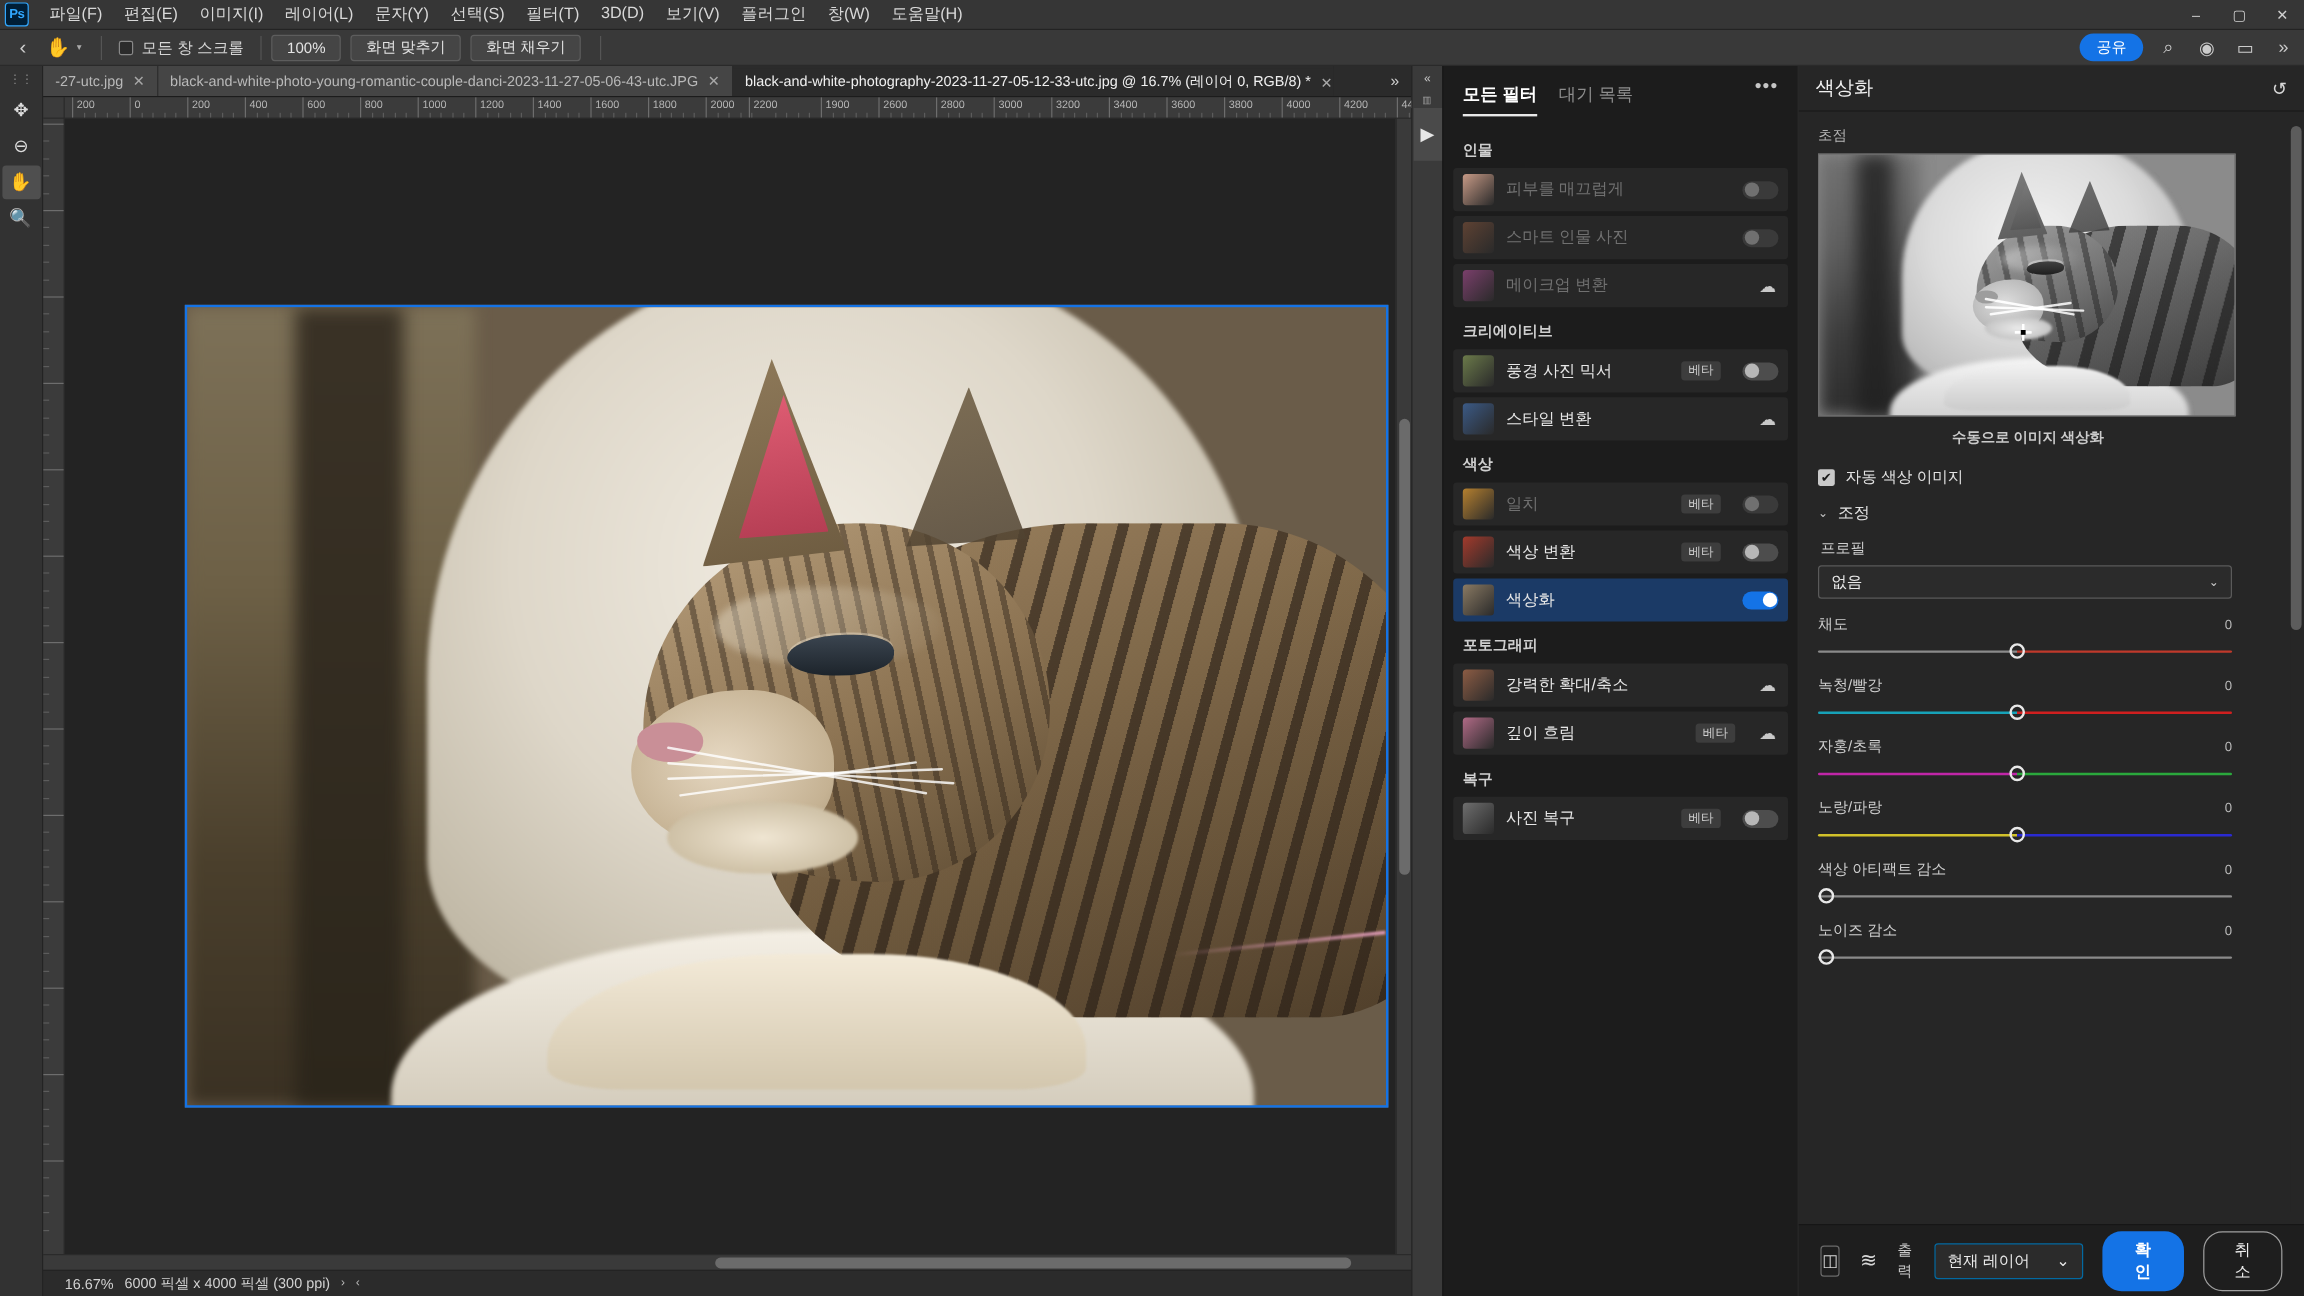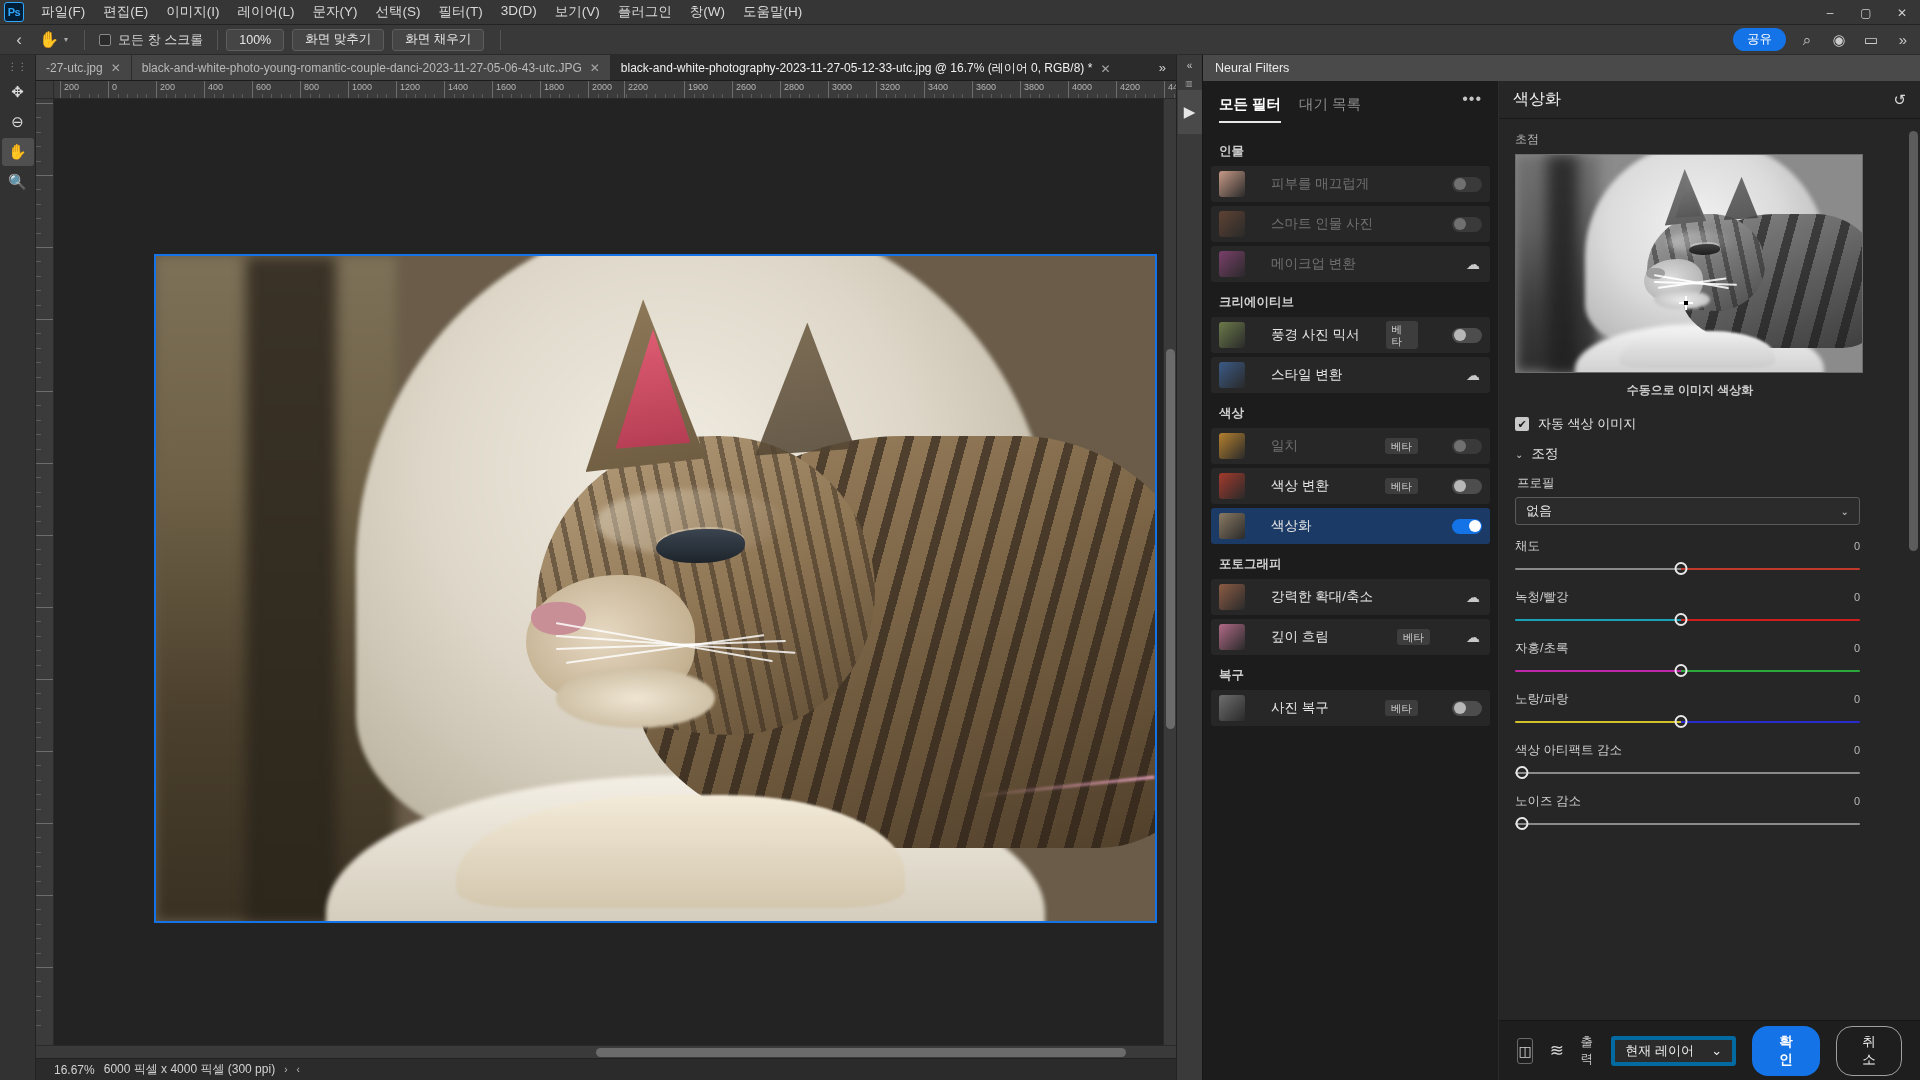--- a/index.html
+++ b/index.html
@@ -212,21 +212,21 @@
 
   
   .nf-list { width: 296px; background: #1c1c1c; display: flex; flex-direction: column; flex: none; border-right: 1px solid #2c2c2c; }
   .nf-tabs { display: flex; align-items: flex-start; padding: 14px 16px 0 16px; gap: 18px; position: relative; }
   .nf-tab { font-size: 14.5px; color: #8e8e8e; padding-bottom: 7px; cursor: pointer; }
   .nf-tab.active { color: #fff; font-weight: bold; border-bottom: 2px solid #e8e8e8; }
   .nf-dots { margin-left: auto; color: #c5c5c5; font-size: 16px; letter-spacing: 1px; line-height: 8px; }
   .nf-groups { flex: 1; overflow: hidden; padding: 8px 8px 0 8px; }
   .nf-group-title { font-size: 12.5px; color: #cfcfcf; margin: 12px 0 6px 8px; font-weight: bold; }
   .nf-item {
-    height: 36px; display: flex; align-items: center; gap: 26px; padding: 0 8px; margin-bottom: 4px;
+    height: 36px; display: flex; align-items: center; gap: 10px; padding: 0 8px; margin-bottom: 4px;
     background: #272727; border-radius: 3px;
   }
   .nf-item.sel { background: #1b3a66; }
   .nf-item.dim .nf-label { color: #707070; }
   .nf-thumb { width: 26px; height: 26px; border-radius: 3px; flex: none; overflow: hidden; position: relative; }
   .nf-label { font-size: 13.5px; color: #e6e6e6; white-space: nowrap; }
   .nf-beta {
     margin-left: auto; font-size: 10.5px; color: #cfcfcf; background: #3d3d3d; border-radius: 3px;
     padding: 2px 6px; line-height: 12px;
   }
@@ -289,21 +289,21 @@
 
   
   .nf-footer {
     height: 60px; background: #1e1e1e; border-top: 1px solid #161616; display: flex; align-items: center;
     padding: 0 18px; gap: 16px; flex: none;
   }
   .ficon { color: #d7d7d7; font-size: 17px; width: 26px; height: 26px; display: flex; align-items: center; justify-content: center; }
   .ficon.boxed { border: 1px solid #6a6a6a; border-radius: 3px; font-size: 14px; }
   .out-label { margin-left: auto; font-size: 12.5px; color: #c8c8c8; }
   .out-select {
-    width: 192px; height: 30px; background: #2b2b2b; border: 4px solid #0369a1; border-radius: 3px;
+    width: 192px; height: 30px; background: #2b2b2b; border: 1px solid #0369a1; border-radius: 3px;
     display: flex; align-items: center; padding: 0 10px; font-size: 13px; color: #eaeaea;
   }
   .btn-ok {
     background: #1473e6; color: #fff; font-size: 13.5px; font-weight: bold; border-radius: 16px;
     padding: 7px 26px; border: none;
   }
   .btn-cancel {
     background: transparent; color: #eee; font-size: 13.5px; border: 1px solid #a0a0a0; border-radius: 16px;
     padding: 6px 24px;
   }
@@ -627,21 +627,20 @@
       </div>
     </div>
 
     <div class="nf-collapse">
       <div class="dbl">«</div>
       <div class="grip2">▥</div>
       <div class="playbox">▶</div>
     </div>
 
     <div class="nfpanel">
-      <div class="nf-titlebar">Neural Filters</div>
 
       <div class="nf-main">
 
         <div class="nf-list">
           <div class="nf-tabs">
             <div class="nf-tab active">모든 필터</div>
             <div class="nf-tab">대기 목록</div>
             <div class="nf-dots">•••</div>
           </div>
           <div class="nf-groups" id="nfgroups">

